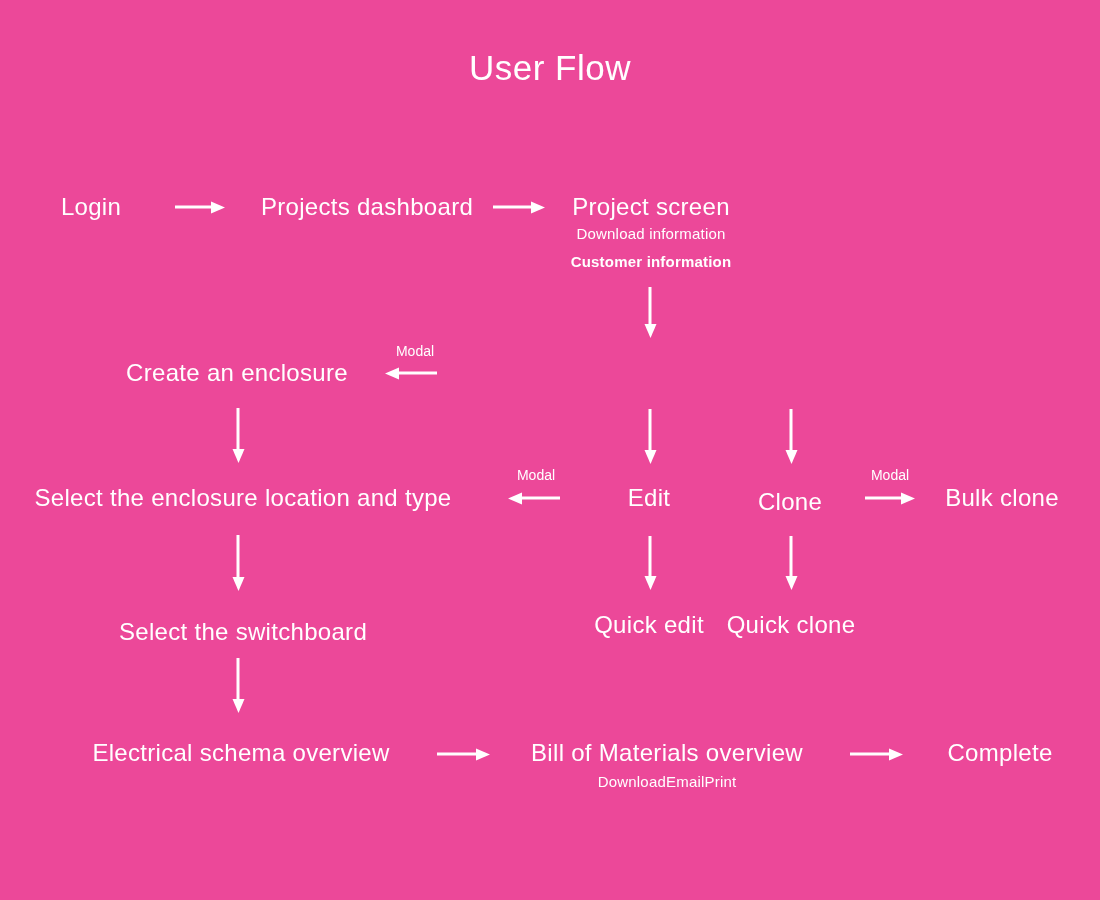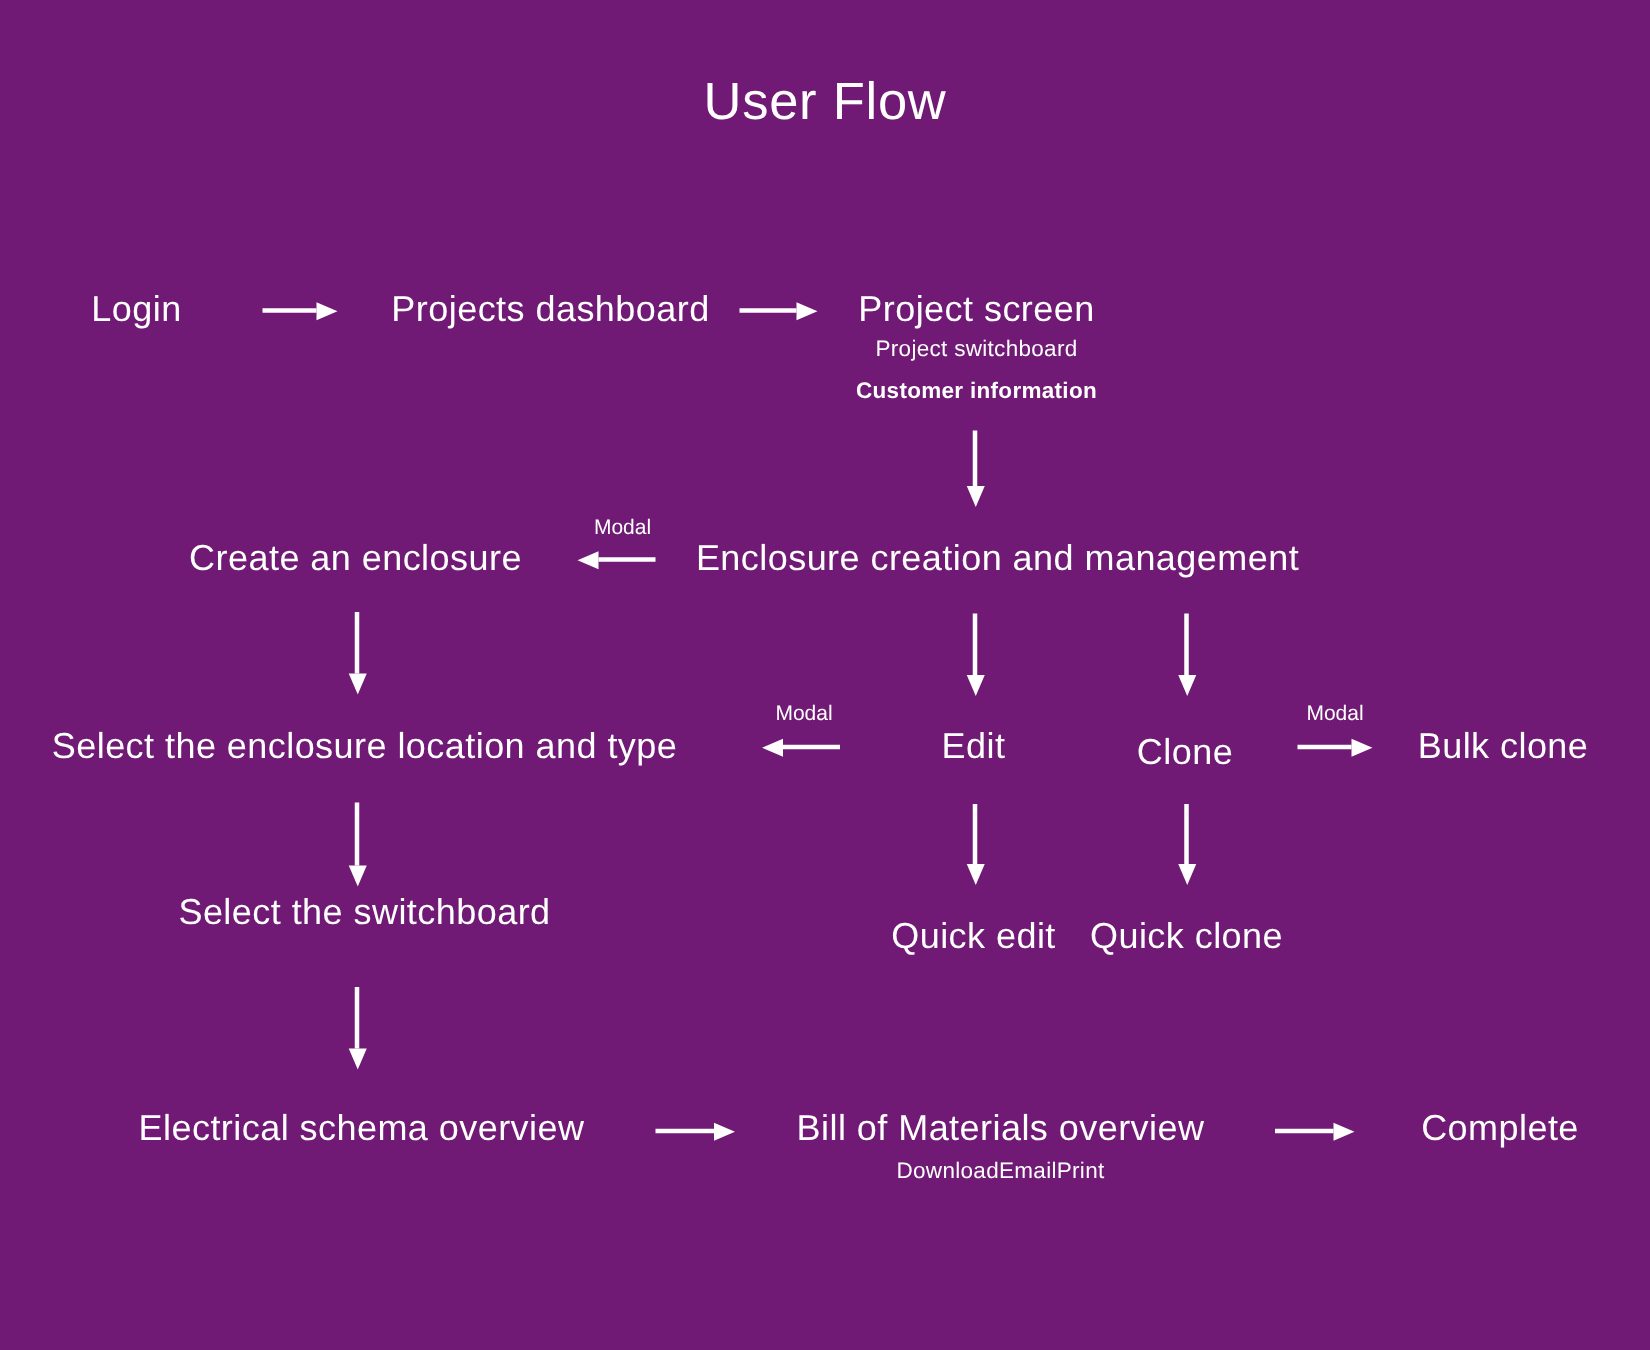--- a/index.html
+++ b/index.html
@@ -1,19 +1,19 @@
 <!DOCTYPE html>
 <html><head>
 <meta charset="utf-8">
 <style>
   html,body { margin:0; padding:0; }
   .canvas {
     position:relative;
     width:1100px; height:900px;
-    background:#701a75;
+    background:#ec4899;
     font-family:"Liberation Sans", sans-serif;
     color:#ffffff;
     overflow:hidden;
   }
   .title {
     position:absolute; left:0; top:48px; width:1100px;
     margin:0; text-align:center;
     font-size:35px; font-weight:400; letter-spacing:0.5px;
   }
   .node {
@@ -53,48 +53,47 @@
 
 <div class="canvas">
 
   <h1 class="title">User Flow</h1>
 
   <div class="node" style="left:91px; top:207px;">Login</div>
   <div class="arr-r" style="left:175px; top:207px; width:36px;"></div>
   <div class="node" style="left:367px; top:207px;">Projects dashboard</div>
   <div class="arr-r" style="left:493px; top:207px; width:38px;"></div>
   <div class="node" style="left:651px; top:207px;">Project screen</div>
-  <div class="subline" style="left:651px; top:233px;">Project switchboard</div>
+  <div class="subline" style="left:651px; top:233px;">Download information</div>
   <div class="subline" style="left:651px; top:261px;font-weight:bold;">Customer information</div>
 
   <div class="arr-d" style="left:650px; top:287px; height:37px;"></div>
 
   <div class="node" style="left:237px; top:373px;text-align:center;">Create an enclosure</div>
   <div class="modal-label" style="left:415px; top:351px;">Modal</div>
   <div class="arr-l" style="left:399px; top:373px; width:38px;"></div>
-  <div class="node" style="left:665px; top:373px;">Enclosure creation and management</div>
 
   <div class="arr-d" style="left:238px; top:408px; height:41px;"></div>
   <div class="arr-d" style="left:650px; top:409px; height:41px;"></div>
   <div class="arr-d" style="left:791px; top:409px; height:41px;"></div>
 
   <div class="node" style="left:243px; top:498px;">Select the enclosure location and type</div>
   <div class="modal-label" style="left:536px; top:475px;">Modal</div>
   <div class="arr-l" style="left:522px; top:498px; width:38px;"></div>
   <div class="node" style="left:649px; top:498px;">Edit</div>
   <div class="node" style="left:790px; top:502px;">Clone</div>
   <div class="modal-label" style="left:890px; top:475px;">Modal</div>
   <div class="arr-r" style="left:865px; top:498px; width:36px;"></div>
   <div class="node" style="left:1002px; top:498px;">Bulk clone</div>
 
   <div class="arr-d" style="left:238px; top:535px; height:42px;"></div>
   <div class="arr-d" style="left:650px; top:536px; height:40px;"></div>
   <div class="arr-d" style="left:791px; top:536px; height:40px;"></div>
 
-  <div class="node" style="left:243px; top:609px;">Select the switchboard</div>
+  <div class="node" style="left:243px; top:632px;">Select the switchboard</div>
   <div class="node" style="left:649px; top:625px;">Quick edit</div>
   <div class="node" style="left:791px; top:625px;">Quick clone</div>
 
   <div class="arr-d" style="left:238px; top:658px; height:41px;"></div>
 
   <div class="node" style="left:241px; top:753px;">Electrical schema overview</div>
   <div class="arr-r" style="left:437px; top:754px; width:39px;"></div>
   <div class="node" style="left:667px; top:753px;">Bill of Materials overview</div>
   <div class="subline actions" style="left:667px; top:781px;">
     <span>Download</span>

